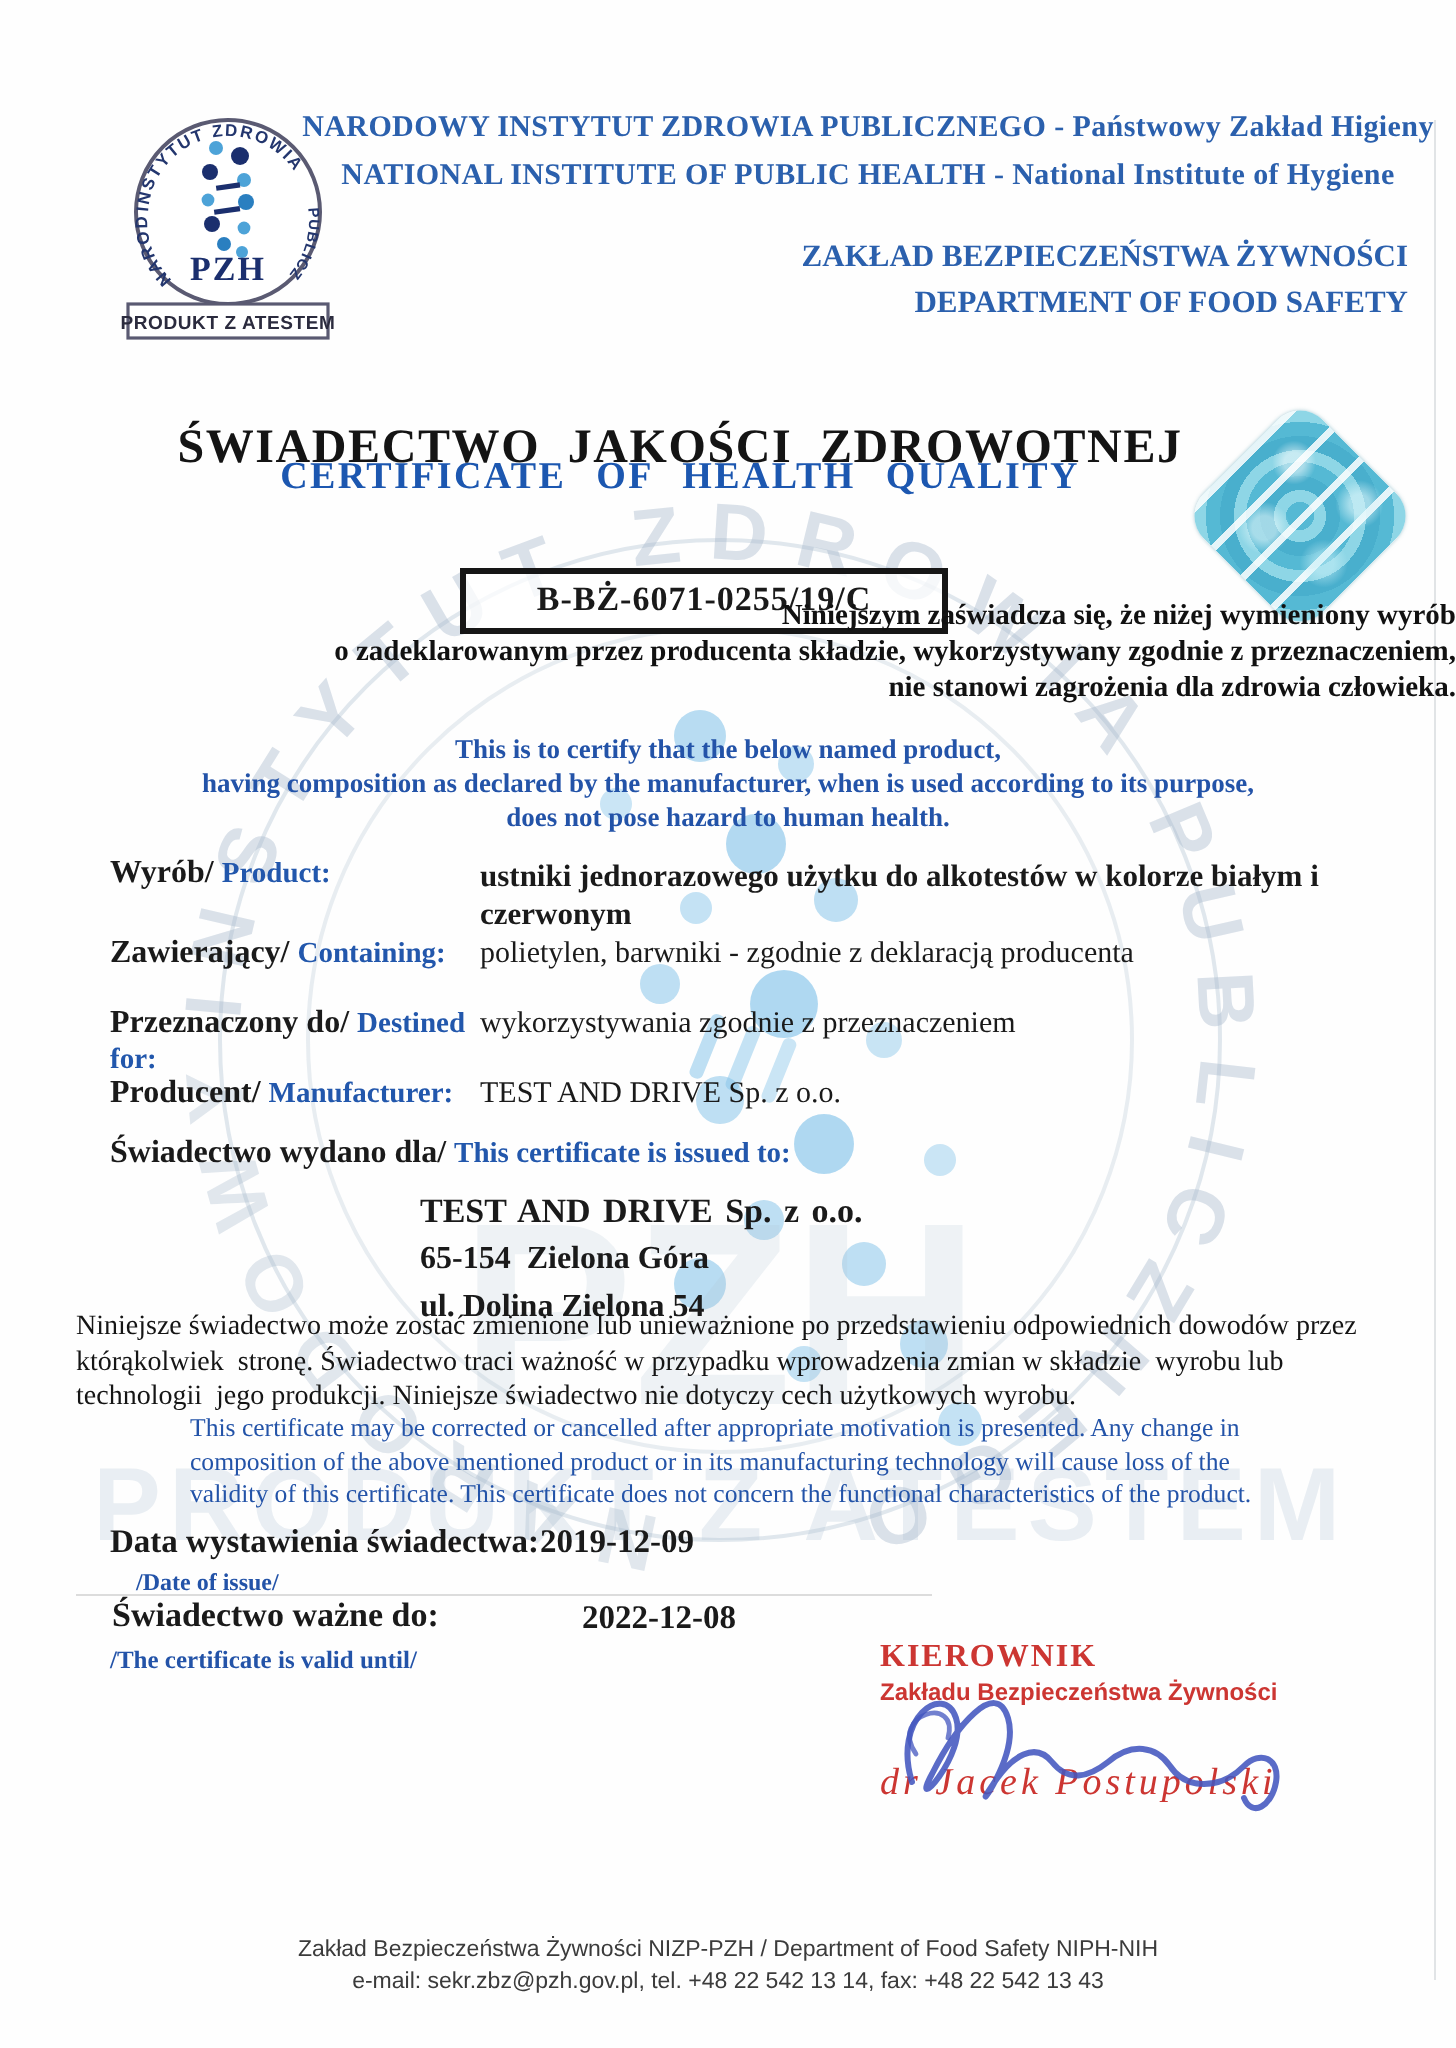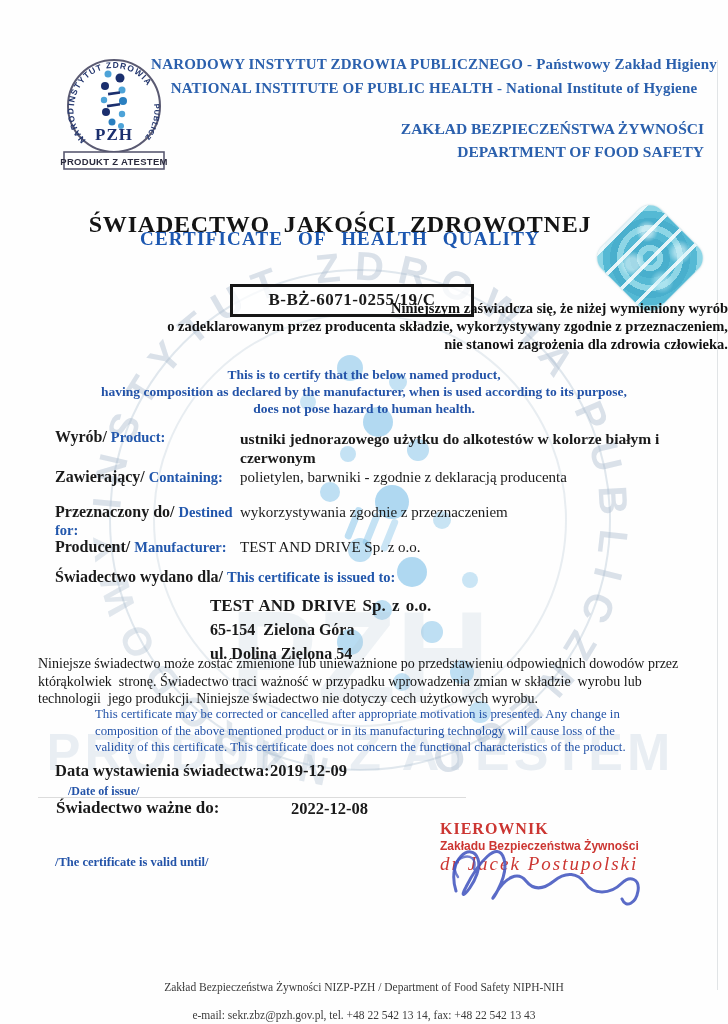--- a/index.html
+++ b/index.html
@@ -66,33 +66,33 @@
   .legal-pl{left:38px;top:655px;width:652px;font-size:14px;line-height:17.5px;color:#151515;z-index:2;}
   .legal-en{left:95px;top:706px;width:545px;font-size:12.8px;line-height:16.5px;color:#2353a8;z-index:2;}
 
   
   .date-row1-label{left:55px;top:761px;font-size:16.5px;font-weight:bold;z-index:2;}
   .date-row1-value{left:270px;top:761px;font-size:16.5px;font-weight:bold;z-index:2;}
   .date-row1-en{left:68px;top:784px;font-size:12px;font-weight:bold;color:#2353a8;z-index:2;}
   .date-sep{left:38px;top:797px;width:428px;height:1px;background:#dcdcdc;z-index:2;}
   .date-row2-label{left:56px;top:798px;font-size:17px;font-weight:bold;z-index:2;}
   .date-row2-value{left:270px;top:799px;font-size:16.5px;font-weight:bold;z-index:2;margin-left:21px;}
-  .date-row2-en{left:55px;top:823px;font-size:12.5px;font-weight:bold;color:#2353a8;z-index:2;margin-top:32px;}
+  .date-row2-en{left:55px;top:823px;font-size:12.5px;font-weight:bold;color:#2353a8;z-index:2;}
 
   
   .stamp{left:440px;top:820px;width:270px;color:#cc3632;z-index:2;}
   .stamp .t1{font-size:16px;font-weight:bold;letter-spacing:1px;}
   .stamp .t2{font-size:12px;font-weight:bold;margin-top:1px;font-family:"Liberation Sans",sans-serif;}
-  .stamp .t3{font-size:19px;font-style:italic;letter-spacing:2px;
+  .stamp .t3{font-size:19px;font-style:italic;letter-spacing:2px;margin-top:28px;
              font-family:"Liberation Serif",serif;}
   .signature{left:428px;top:833px;width:235px;height:85px;z-index:3;}
 
   
   .footer{left:0;top:968px;width:728px;text-align:center;z-index:2;color:#3b3b3b;}
-  .footer div{font-size:11.5px;line-height:15.5px;font-family:Liberation Serif, serif;margin-top:12px;}
+  .footer div{font-size:11.5px;line-height:15.5px;font-family:Liberation Sans, sans-serif;}
 </style>
 </head>
 <body>
 
 <div class="page">
 
   <svg class="abs watermark" viewBox="0 0 620 580">
     <defs>
       <path id="wring" d="M 70,270 A 240,240 0 1 1 550,270 A 240,240 0 1 1 70,270"></path>
     </defs>

